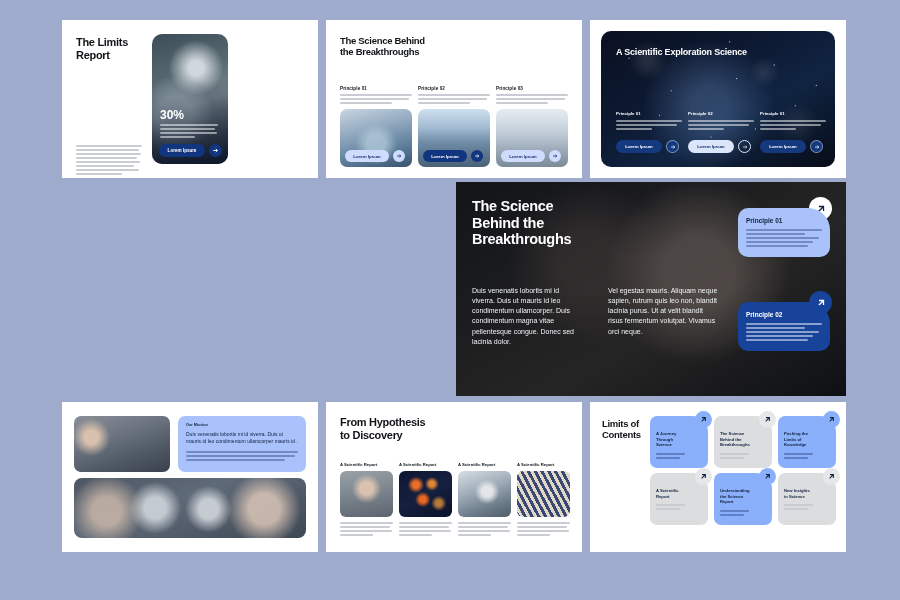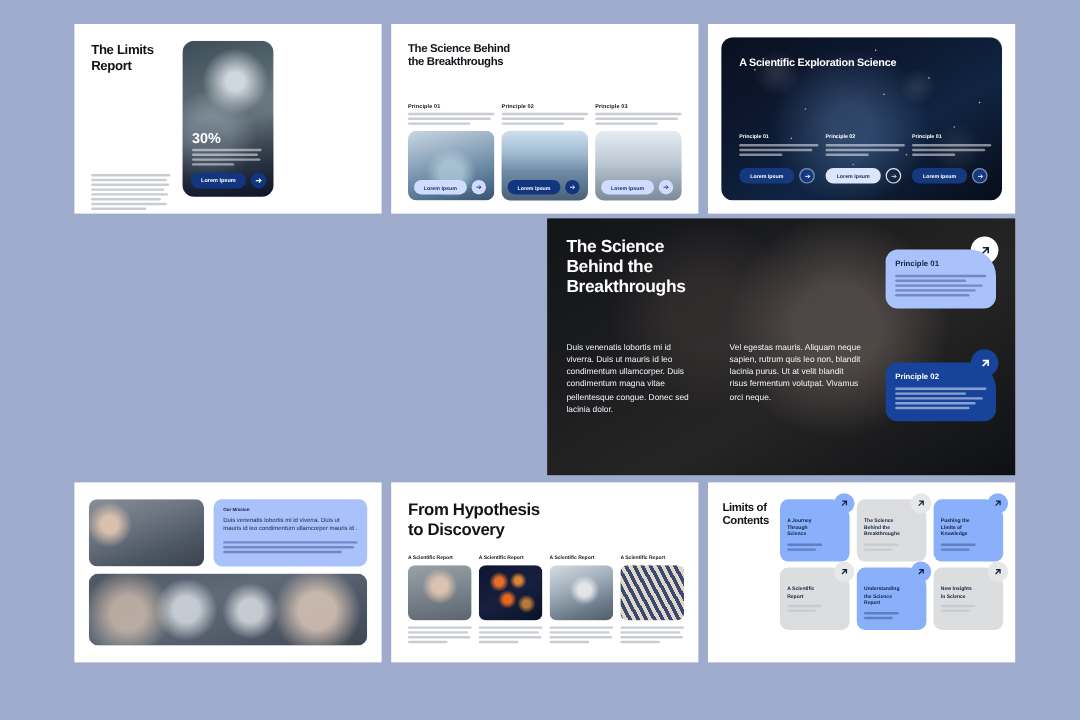--- a/index.html
+++ b/index.html
@@ -194,21 +194,21 @@
   
   #s6 { left:62px; top:402px; width:256px; height:150px; }
   #s6 .img1 { position:absolute; left:12px; top:14px; width:96px; height:56px; border-radius:7px; }
   #s6 .mission { position:absolute; left:116px; top:14px; width:128px; height:56px; background:#a9c2fb; border-radius:7px; padding:7px 8px; }
   #s6 .mtitle { font-size:3.8px; font-weight:bold; color:#10223f; margin-bottom:4px; }
   #s6 .mbody { font-size:5px; line-height:1.45; color:#10223f; }
   #s6 .wide { position:absolute; left:12px; top:76px; width:232px; height:60px; border-radius:8px; }
 
   
   #s7 { left:326px; top:402px; width:256px; height:150px; }
-  #s7 .t { position:absolute; left:14px; top:14px; width:120px; font-size:14px; }
+  #s7 .t { position:absolute; left:14px; top:14px; width:120px; font-size:11px; }
   .rcol { position:absolute; top:60px; width:53px; }
   #s7 .r1{left:14px;} #s7 .r2{left:73px;} #s7 .r3{left:132px;} #s7 .r4{left:191px;}
   .rlabel { font-size:4.2px; font-weight:bold; color:#111418; margin-bottom:4px; }
   .rimg { height:46px; border-radius:6px; }
   .rtxt { margin-top:5px; }
 
   
   #s8 { left:590px; top:402px; width:256px; height:150px; }
   #s8 .t { position:absolute; left:12px; top:16px; width:62px; font-size:9.5px; }
   .tocgrid { position:absolute; left:60px; top:14px; width:186px; display:grid; grid-template-columns:repeat(3,58px); grid-auto-rows:52px; gap:5px 6px; }

